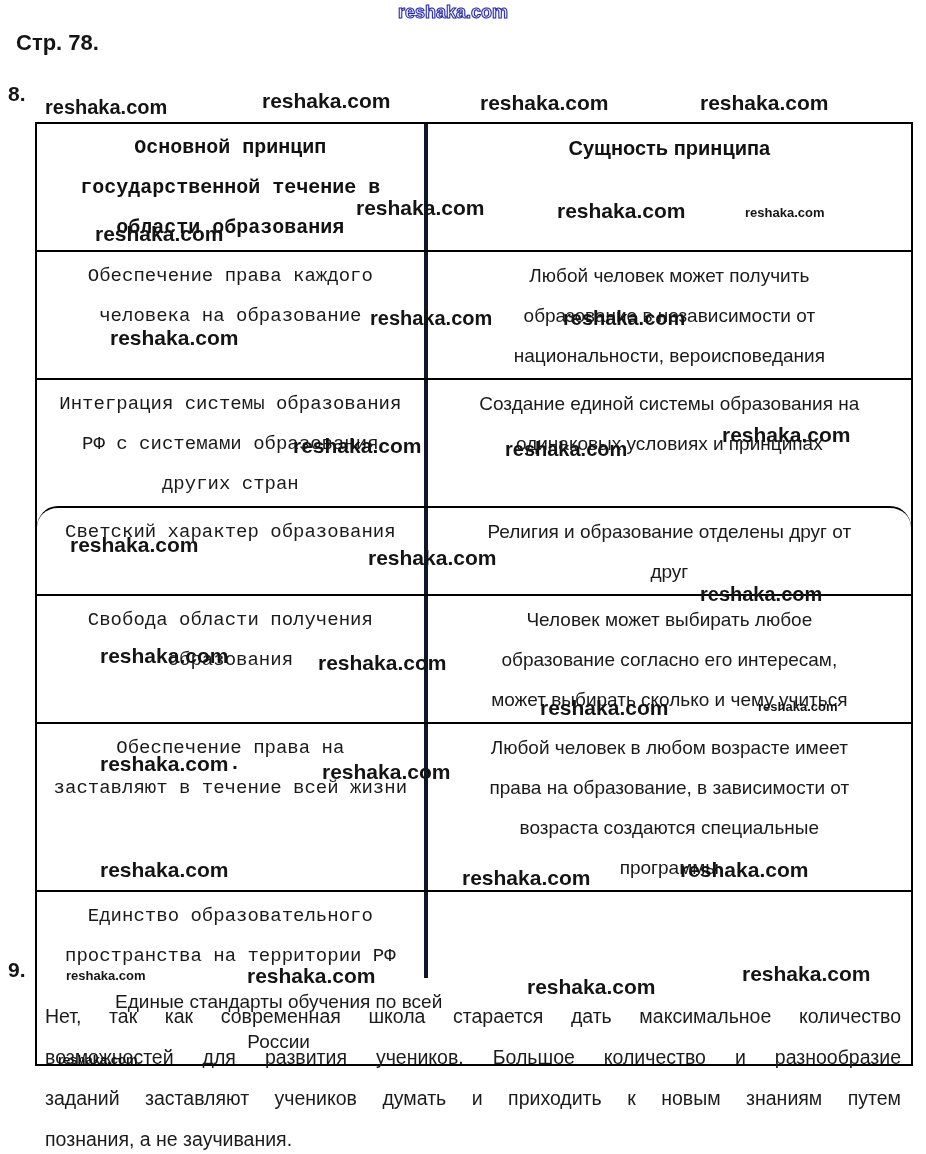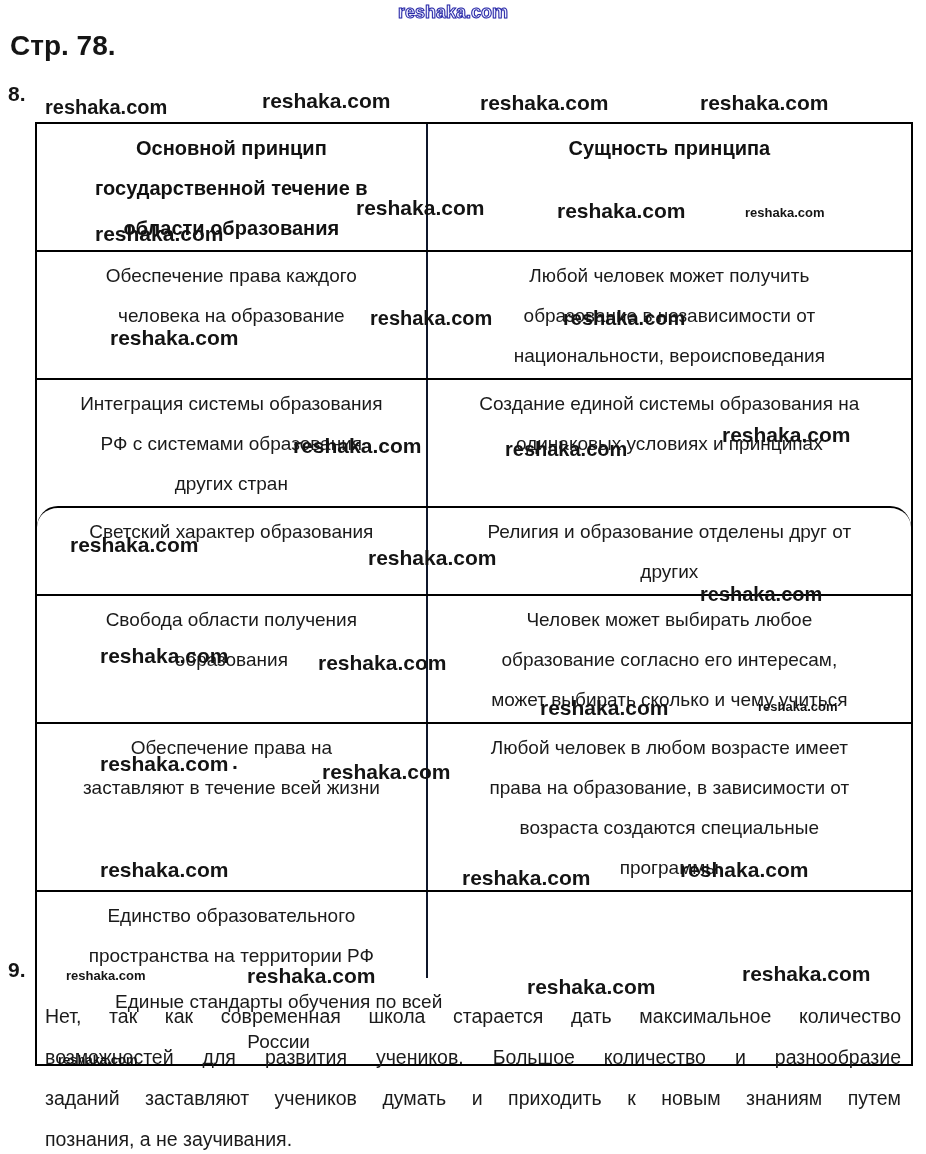--- a/index.html
+++ b/index.html
@@ -1,27 +1,27 @@
 <!DOCTYPE html>
 <html><head>
 <meta charset="utf-8">
 <style>
   html,body{margin:0;padding:0;background:#fff;}
   .page{
     position:relative;width:926px;height:1154px;background:#fff;overflow:hidden;
     font-family:"Liberation Sans","DejaVu Sans",sans-serif;color:#1a1a1a;
   }
-  .page-header{position:absolute;left:10px;top:30px;font-size:28px;font-weight:700;color:#151515;}
+  .page-header{position:absolute;left:16px;top:30px;font-size:22px;font-weight:700;color:#151515;}
   .q-number{position:absolute;font-size:21px;font-weight:700;color:#151515;}
   
   .tbl{position:absolute;left:35px;top:122px;width:878px;border:2px solid #000;box-sizing:border-box;}
   .trow{display:flex;border-top:2px solid #000;}
   .trow:first-child{border-top:none;}
   .cell{box-sizing:border-box;padding:4px 8px 2px 8px;text-align:center;font-size:19px;line-height:40px;}
-  .c1{width:44.7%;border-right:2px solid #0f172a;}
+  .c1{width:44.7%;border-right:4px solid #0f172a;font-family:Liberation Mono, monospace;}
   .c2{width:55.3%;}
   .hdr .cell{font-weight:700;font-size:20px;color:#111;}
   .ln{white-space:nowrap;}
   .r-hdr{min-height:114px;} .r-1{min-height:114px;} .r-2{min-height:116px;}
   .r-3{min-height:78px;border-radius:21px;}  .r-4{min-height:116px;} .r-5{min-height:154px;}
   .r-6{min-height:84px;flex-direction:column;}
   
   .answer{position:absolute;left:45px;top:996px;width:856px;font-size:19.5px;color:#1b1b1b;}
   .answer .aln{height:41px;line-height:41px;text-align:justify;text-align-last:justify;white-space:normal;}
   .answer .aln.last{text-align-last:left;}
@@ -74,21 +74,21 @@
           <div class="ln">Создание единой системы образования на</div>
           <div class="ln">одинаковых условиях и принципах</div>
         </div>
     </div>
     <div class="trow r-3">
       <div class="cell c1">
           <div class="ln">Светский характер образования</div>
         </div>
       <div class="cell c2">
           <div class="ln">Религия и образование отделены друг от</div>
-          <div class="ln">других</div>
+          <div class="ln">друг</div>
         </div>
     </div>
     <div class="trow r-4">
       <div class="cell c1">
           <div class="ln">Свобода области получения</div>
           <div class="ln">образования</div>
         </div>
       <div class="cell c2">
           <div class="ln">Человек может выбирать любое</div>
           <div class="ln">образование согласно его интересам,</div>

